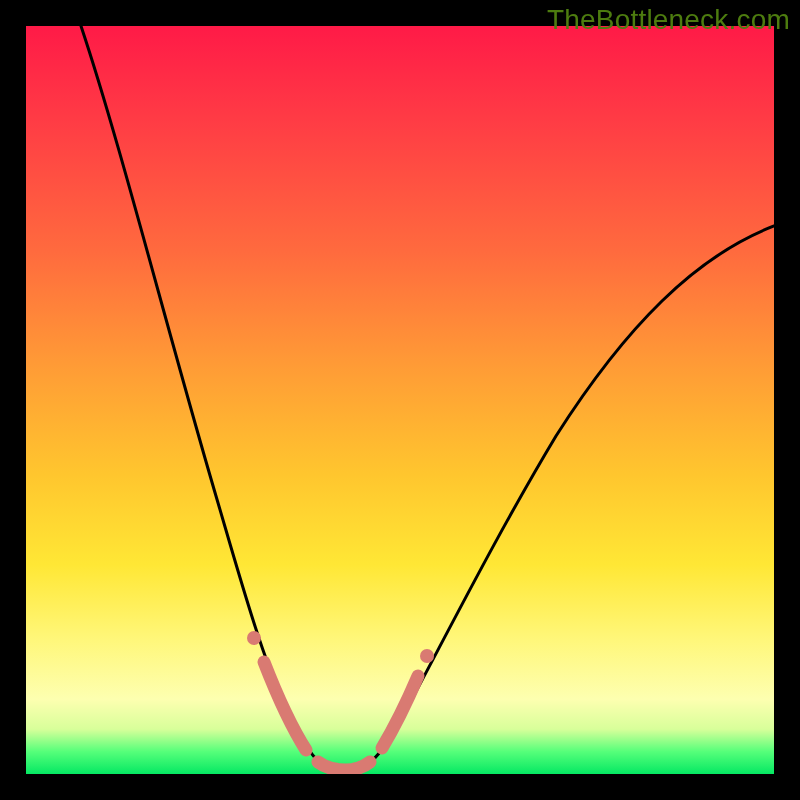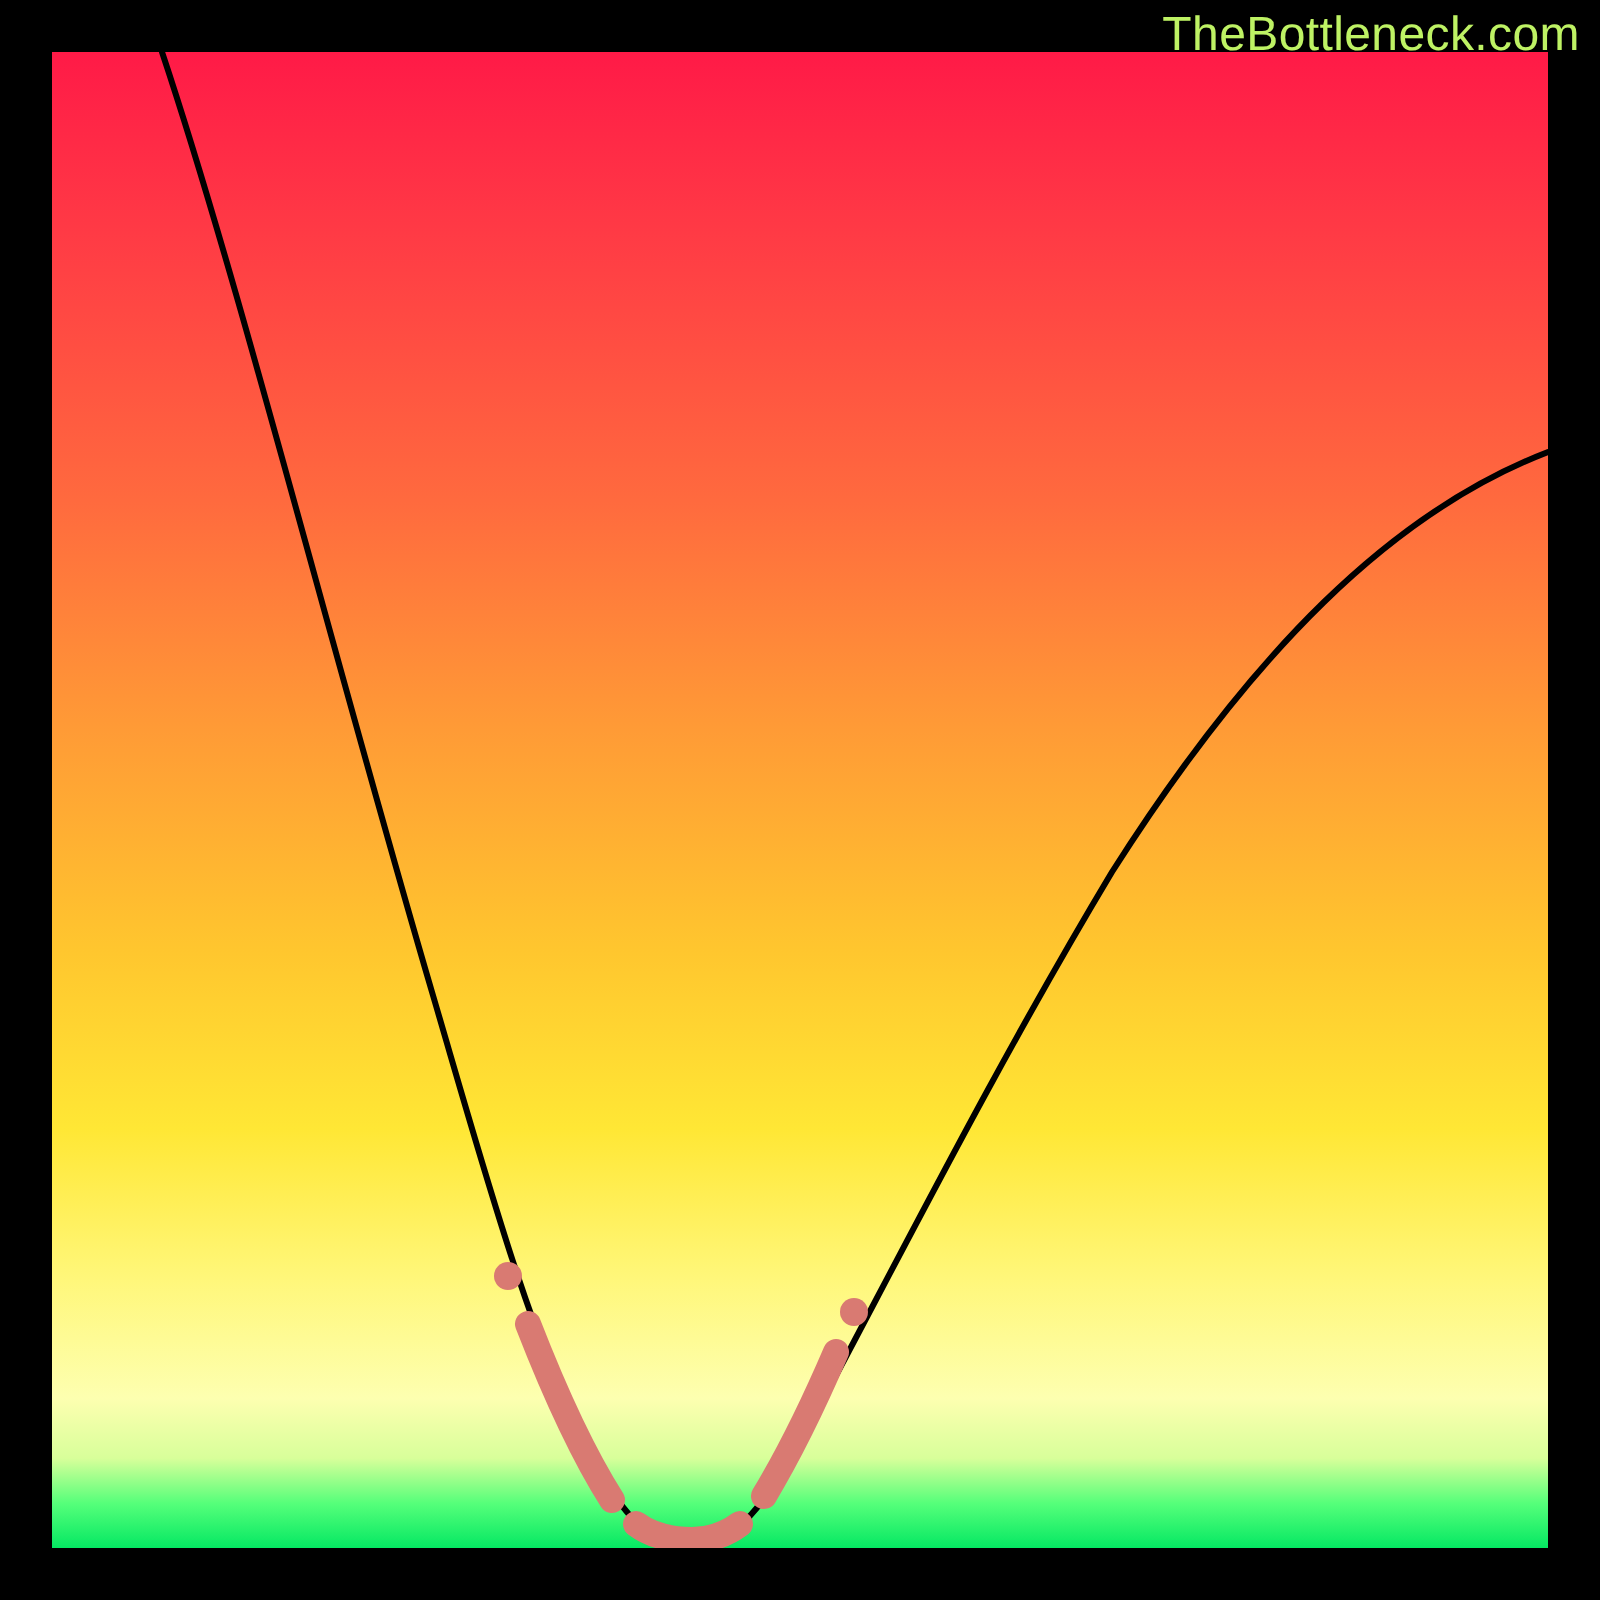--- a/index.html
+++ b/index.html
@@ -38,22 +38,22 @@
       #fdffb0 90%,
       #d8ff9a 94%,
       #56ff7a 97%,
       #05e863 100%
     );
   }
   .watermark {
     position: absolute;
     top: 4px;
     right: 10px;
-    color: #bef264;
-    font-size: 24px;
+    color: #4d7c0f;
+    font-size: 28px;
     letter-spacing: 0.2px;
     font-weight: 500;
   }
   svg.curve {
     position: absolute;
     left: 0;
     top: 0;
   }
 </style>
 </head>

